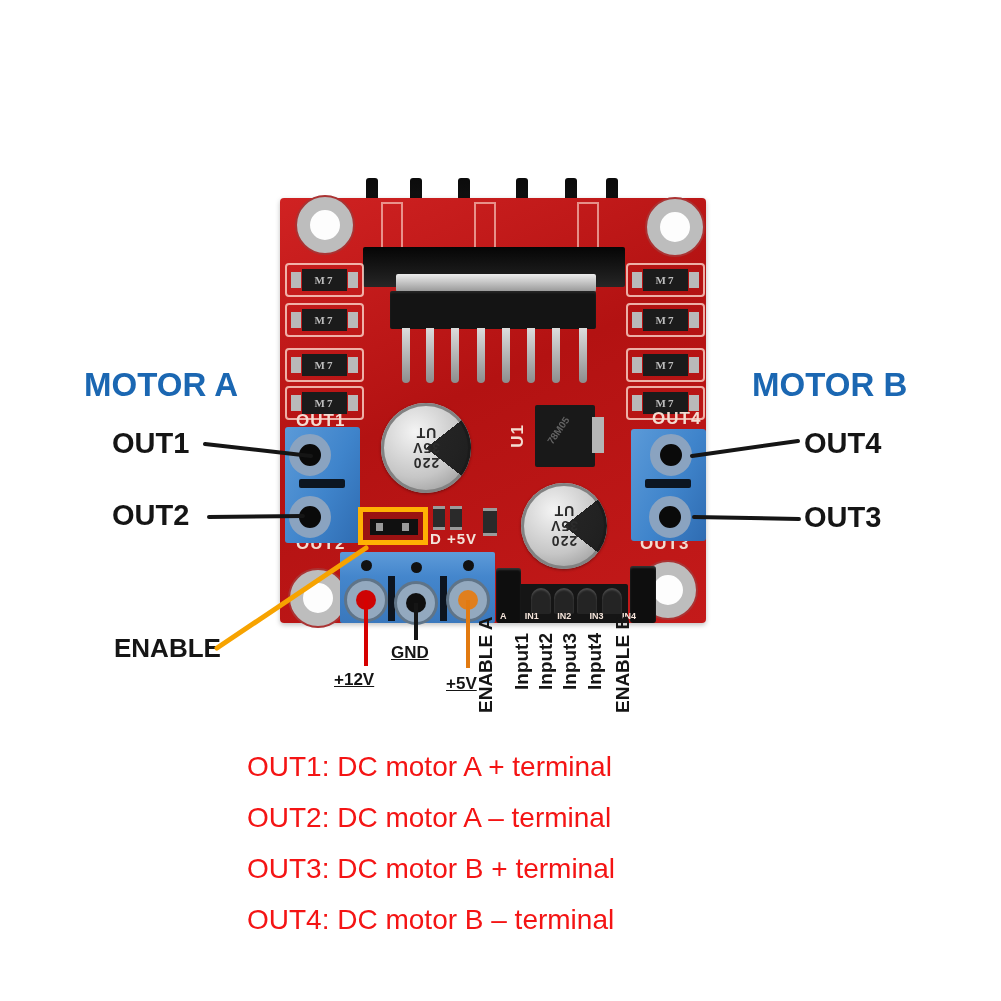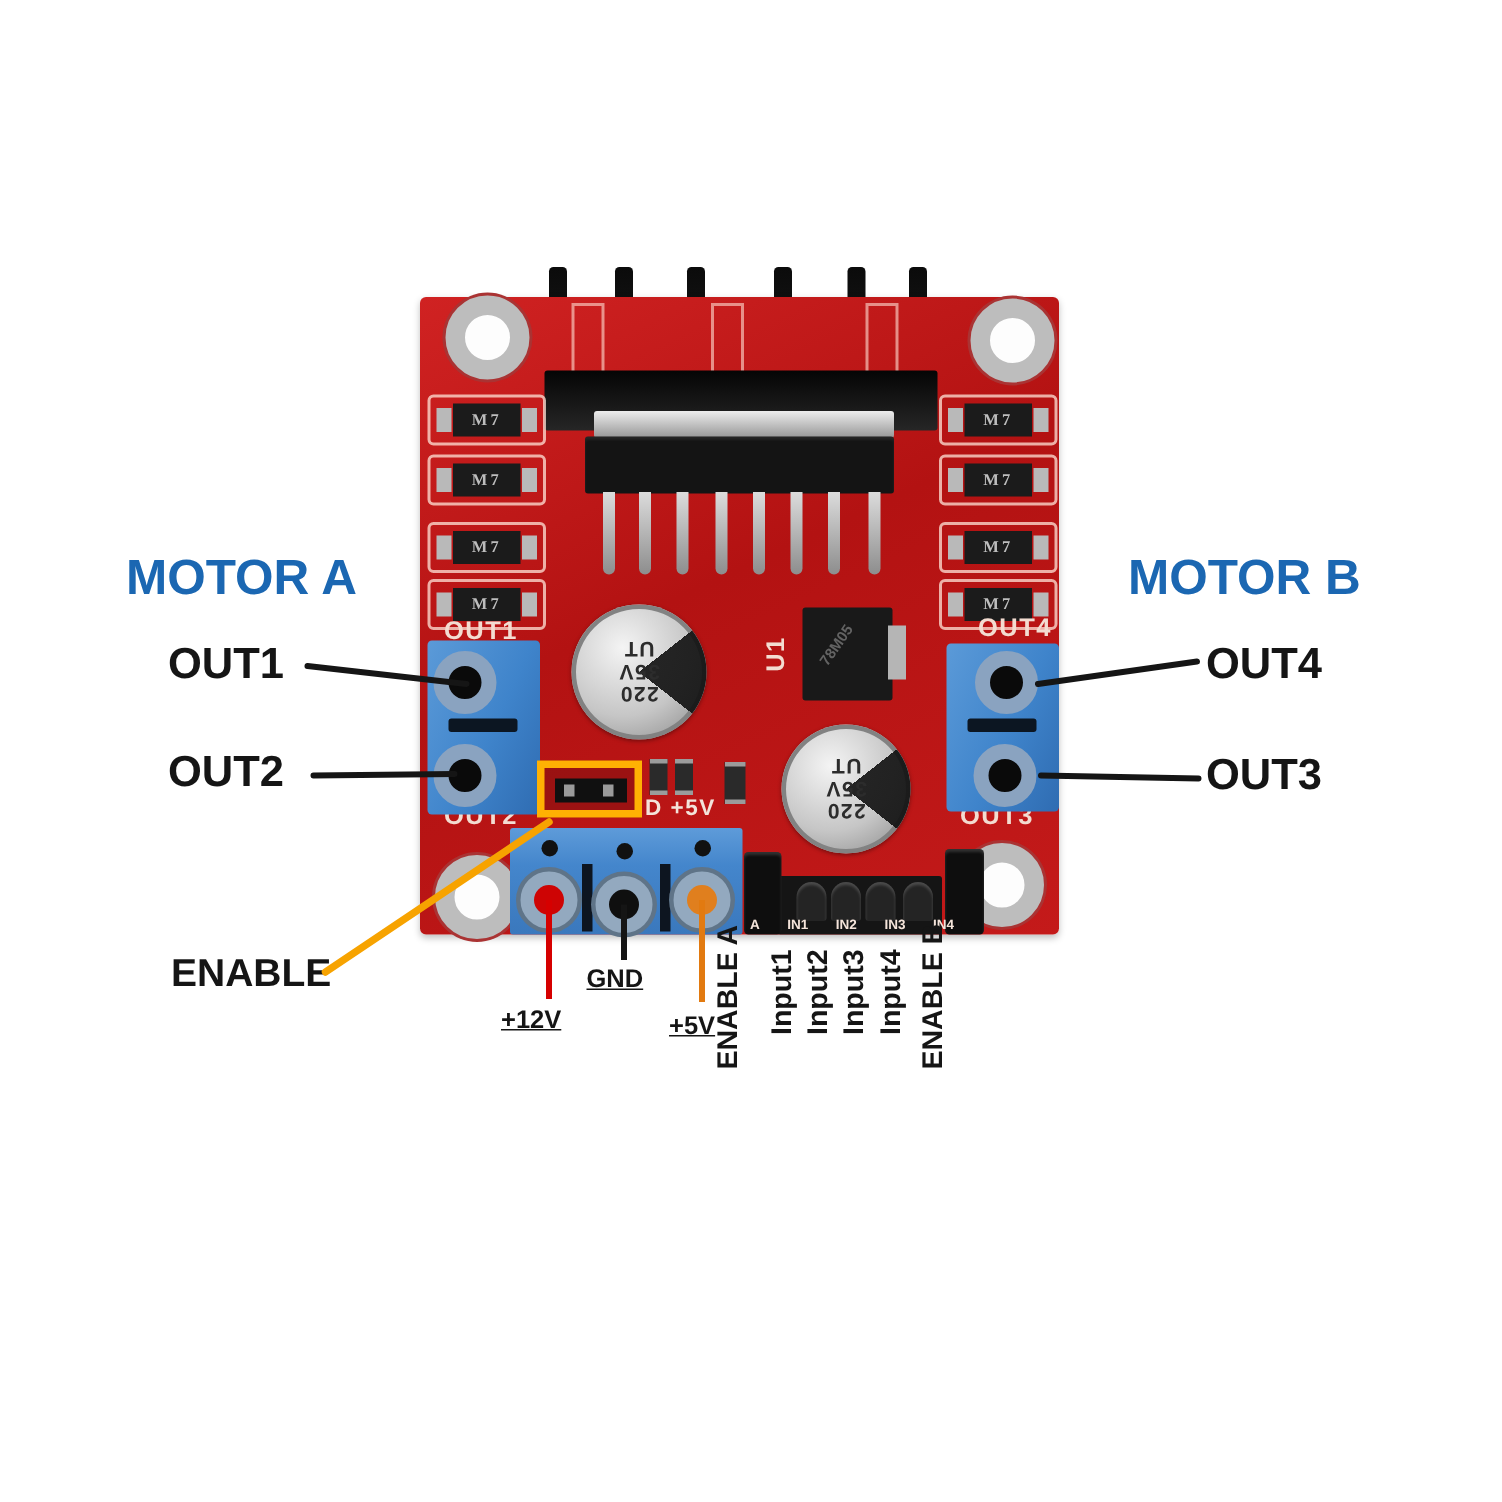--- a/index.html
+++ b/index.html
@@ -263,14 +263,20 @@
     <line x1="205" y1="444" x2="311" y2="456" stroke="#151515" stroke-width="4" stroke-linecap="round"></line>
     <line x1="209" y1="517" x2="303" y2="516" stroke="#151515" stroke-width="4" stroke-linecap="round"></line>
     <line x1="798" y1="441" x2="692" y2="456" stroke="#151515" stroke-width="4" stroke-linecap="round"></line>
     <line x1="799" y1="519" x2="694" y2="517" stroke="#151515" stroke-width="4" stroke-linecap="round"></line>
     <line x1="217" y1="648" x2="366" y2="548" stroke="#f7a300" stroke-width="5" stroke-linecap="round"></line>
     <line x1="366" y1="600" x2="366" y2="666" stroke="#d60000" stroke-width="4"></line>
     <line x1="416" y1="603" x2="416" y2="640" stroke="#151515" stroke-width="4"></line>
     <line x1="468" y1="600" x2="468" y2="668" stroke="#e27a10" stroke-width="4"></line>
   </svg>
 
+  <div class="abs notes">
+    <div>OUT1: DC motor A + terminal</div>
+    <div>OUT2: DC motor A – terminal</div>
+    <div>OUT3: DC motor B + terminal</div>
+    <div>OUT4: DC motor B – terminal</div>
+  </div>
 
 </div>
 
 </body></html>

